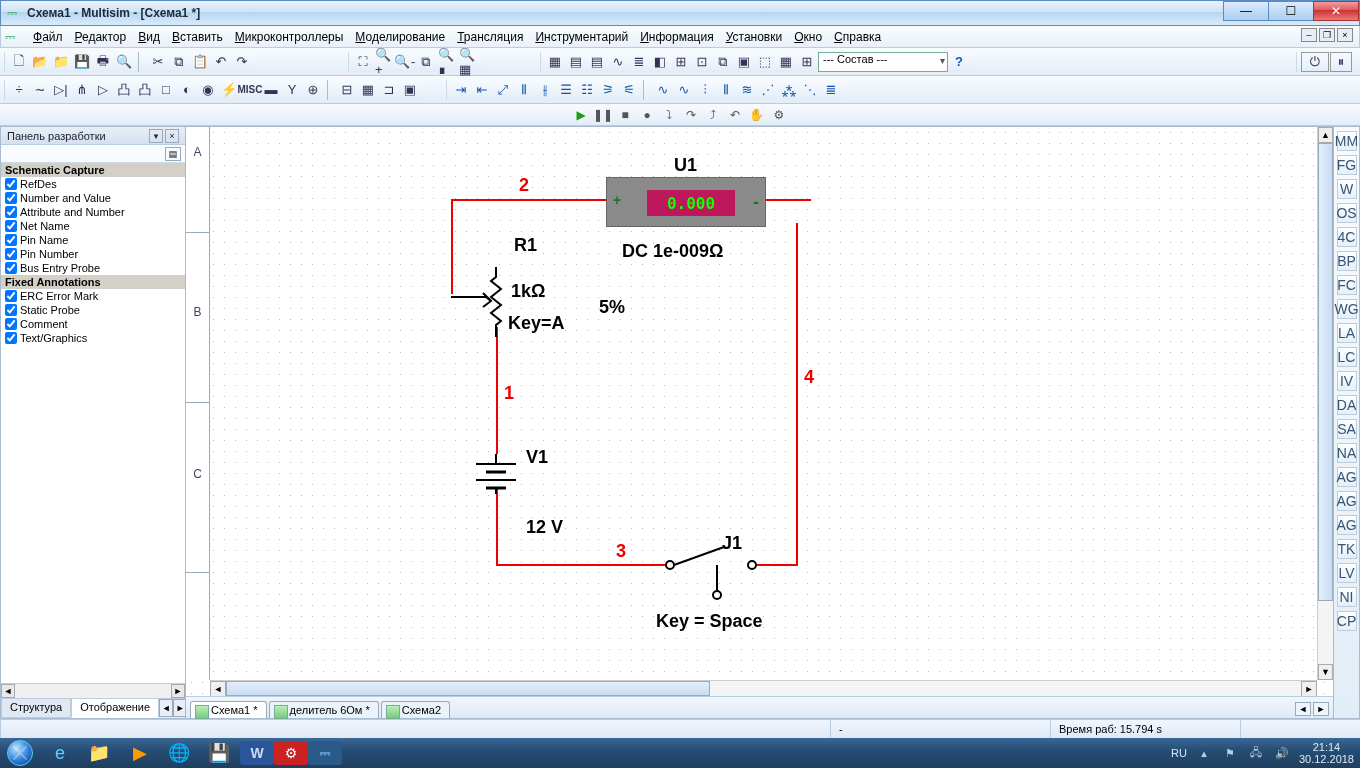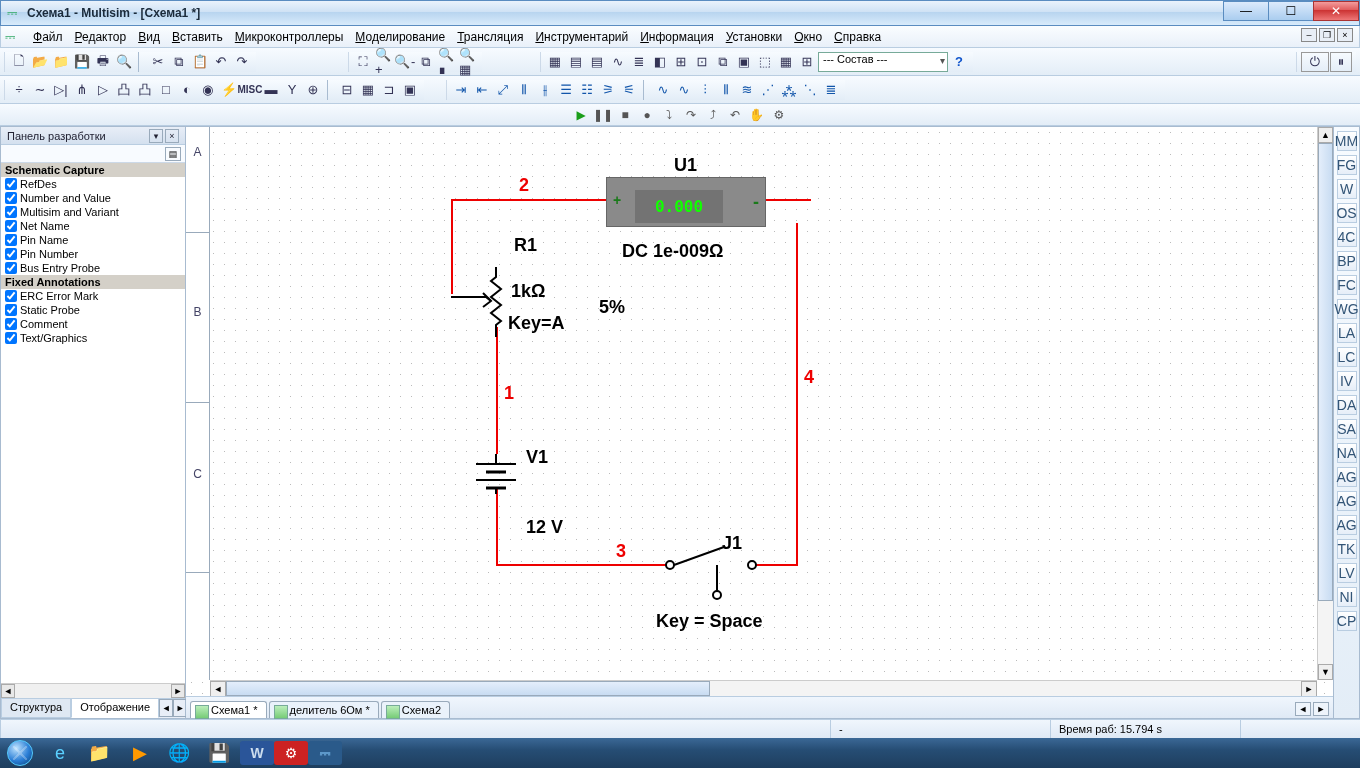--- a/index.html
+++ b/index.html
@@ -56,21 +56,21 @@
   .canvas { flex:1; position:relative; background:#fff; overflow:hidden; }
   .dotgrid { position:absolute; inset:0; background-image: radial-gradient(#bbb 0.6px, transparent 0.6px); background-size: 11px 11px; }
   .rulerV { position:absolute; left:0; top:0; bottom:16px; width:24px; border-right:1px solid #9ab; background:#fff; }
   .rulerV .seg { position:absolute; left:0; width:100%; text-align:center; font-size:12px; color:#446; }
   .rulerV .divline { position:absolute; left:0; width:100%; height:0; border-top:1px solid #9ab; }
   .schem { position:absolute; inset:0; }
   .wire { position:absolute; background:#e00; }
   .lbl { position:absolute; font-family: Arial; font-weight:bold; font-size:18px; color:#000; }
   .lblr { color:#e00; font-weight:bold; font-size:18px; position:absolute; }
   .ammeter { position:absolute; width:160px; height:50px; background:#8a8a8a; border:1px solid #666; }
-  .ammeter .disp { position:absolute; left:28px; top:12px; width:88px; height:33px; background:#737373; color:#1f0; font-family:monospace; font-size:16px; font-weight:bold; display:flex; align-items:center; justify-content:center; }
+  .ammeter .disp { position:absolute; left:40px; top:12px; width:88px; height:26px; background:#be185d; color:#1f0; font-family:monospace; font-size:16px; font-weight:bold; display:flex; align-items:center; justify-content:center; }
   .ammeter .plus { position:absolute; left:6px; top:14px; color:#1a7a1a; font-size:14px; font-weight:bold; }
   .ammeter .minus { position:absolute; right:6px; top:14px; color:#1a7a1a; font-size:18px; font-weight:bold; }
 
   .doc-tabs { height:22px; background:linear-gradient(#f0f6fd,#dfe9f5); border-top:1px solid #b9cde1; display:flex; align-items:flex-end; padding:0 4px; gap:2px; position:relative; }
   .doc-tab { padding:2px 8px 2px 20px; font-size:11px; border:1px solid #9ab; border-bottom:none; border-radius:3px 3px 0 0; background:#eaf2fb; position:relative; }
   .doc-tab.active { background:#fff; }
   .doc-tab::before { content:""; position:absolute; left:4px; top:3px; width:12px; height:12px; border:1px solid #7a9; background:linear-gradient(#beb,#7c7); }
   .doc-tabs .navarr { position:absolute; right:4px; bottom:2px; display:flex; gap:2px; }
   .doc-tabs .na { width:16px; height:14px; border:1px solid #9ab; font-size:9px; display:flex; align-items:center; justify-content:center; background:#eef4fb; }
   .canvaswrap .hscroll { position:absolute; left:24px; right:16px; bottom:22px; height:16px; background:#e8e8e8; border-top:1px solid #ccc; display:flex; }
@@ -250,21 +250,21 @@
         <div class="row">
           <input type="checkbox" checked="" style="">
           <span>RefDes</span>
         </div>
         <div class="row">
           <input type="checkbox" checked="" style="">
           <span>Number and Value</span>
         </div>
         <div class="row">
           <input type="checkbox" checked="" style="">
-          <span>Multisim and Variant</span>
+          <span>Attribute and Number</span>
         </div>
         <div class="row">
           <input type="checkbox" checked="" style="">
           <span>Net Name</span>
         </div>
         <div class="row">
           <input type="checkbox" checked="" style="">
           <span>Pin Name</span>
         </div>
         <div class="row">
@@ -439,13 +439,24 @@
       <div class="orb"></div>
     </div>
   <div class="tb-ico" style="color:#5bd0ff;">e</div>
   <div class="tb-ico">📁</div>
   <div class="tb-ico" style="color:#f90;">▶</div>
   <div class="tb-ico">🌐</div>
   <div class="tb-ico">💾</div>
   <div class="tb-ico" style="color:#cde;background:#2a5599;width:34px;height:24px;border-radius:3px;font-size:14px;font-weight:bold;">W</div>
   <div class="tb-ico" style="background:#c22;width:34px;height:24px;border-radius:3px;color:#fff;font-size:14px;">⚙</div>
   <div class="tb-ico" style="background:#2a5a8a;width:34px;height:24px;border-radius:3px;color:#8cf;font-size:14px;">⎓</div>
+  <div class="tray">
+    <span>RU</span>
+    <span class="pin">▴</span>
+    <span class="pin">⚑</span>
+    <span class="pin">🖧</span>
+    <span class="pin">🔊</span>
+    <div class="clock">
+      <div>21:14</div>
+      <div>30.12.2018</div>
+    </div>
+  </div>
 </div>
 
 </body></html>

